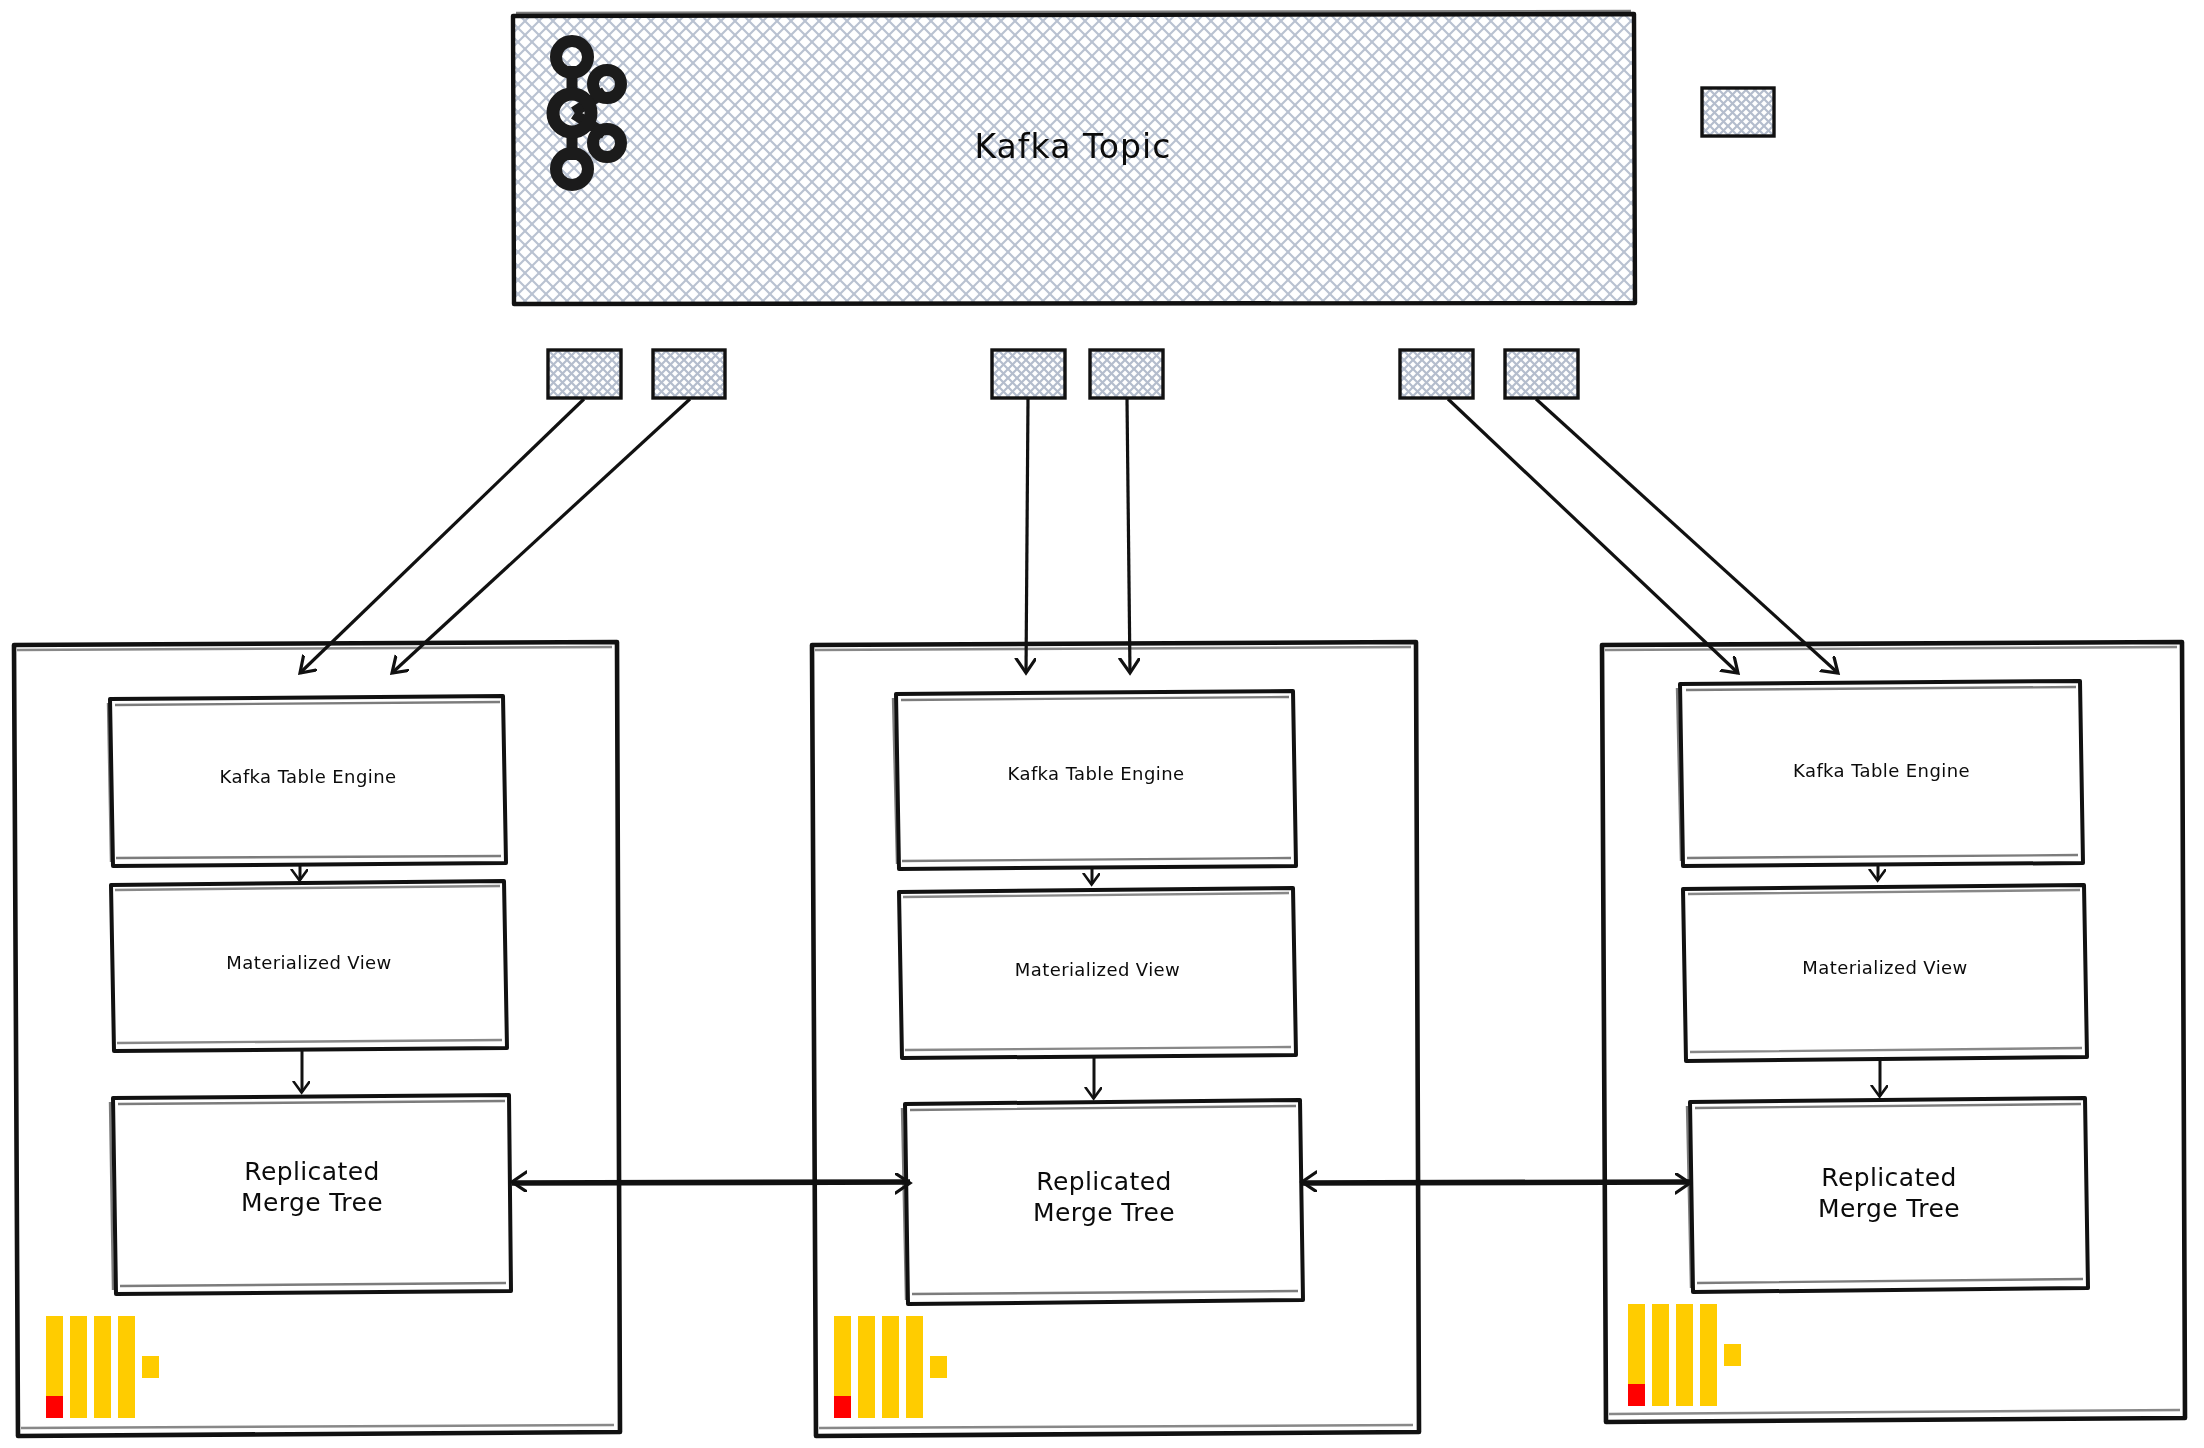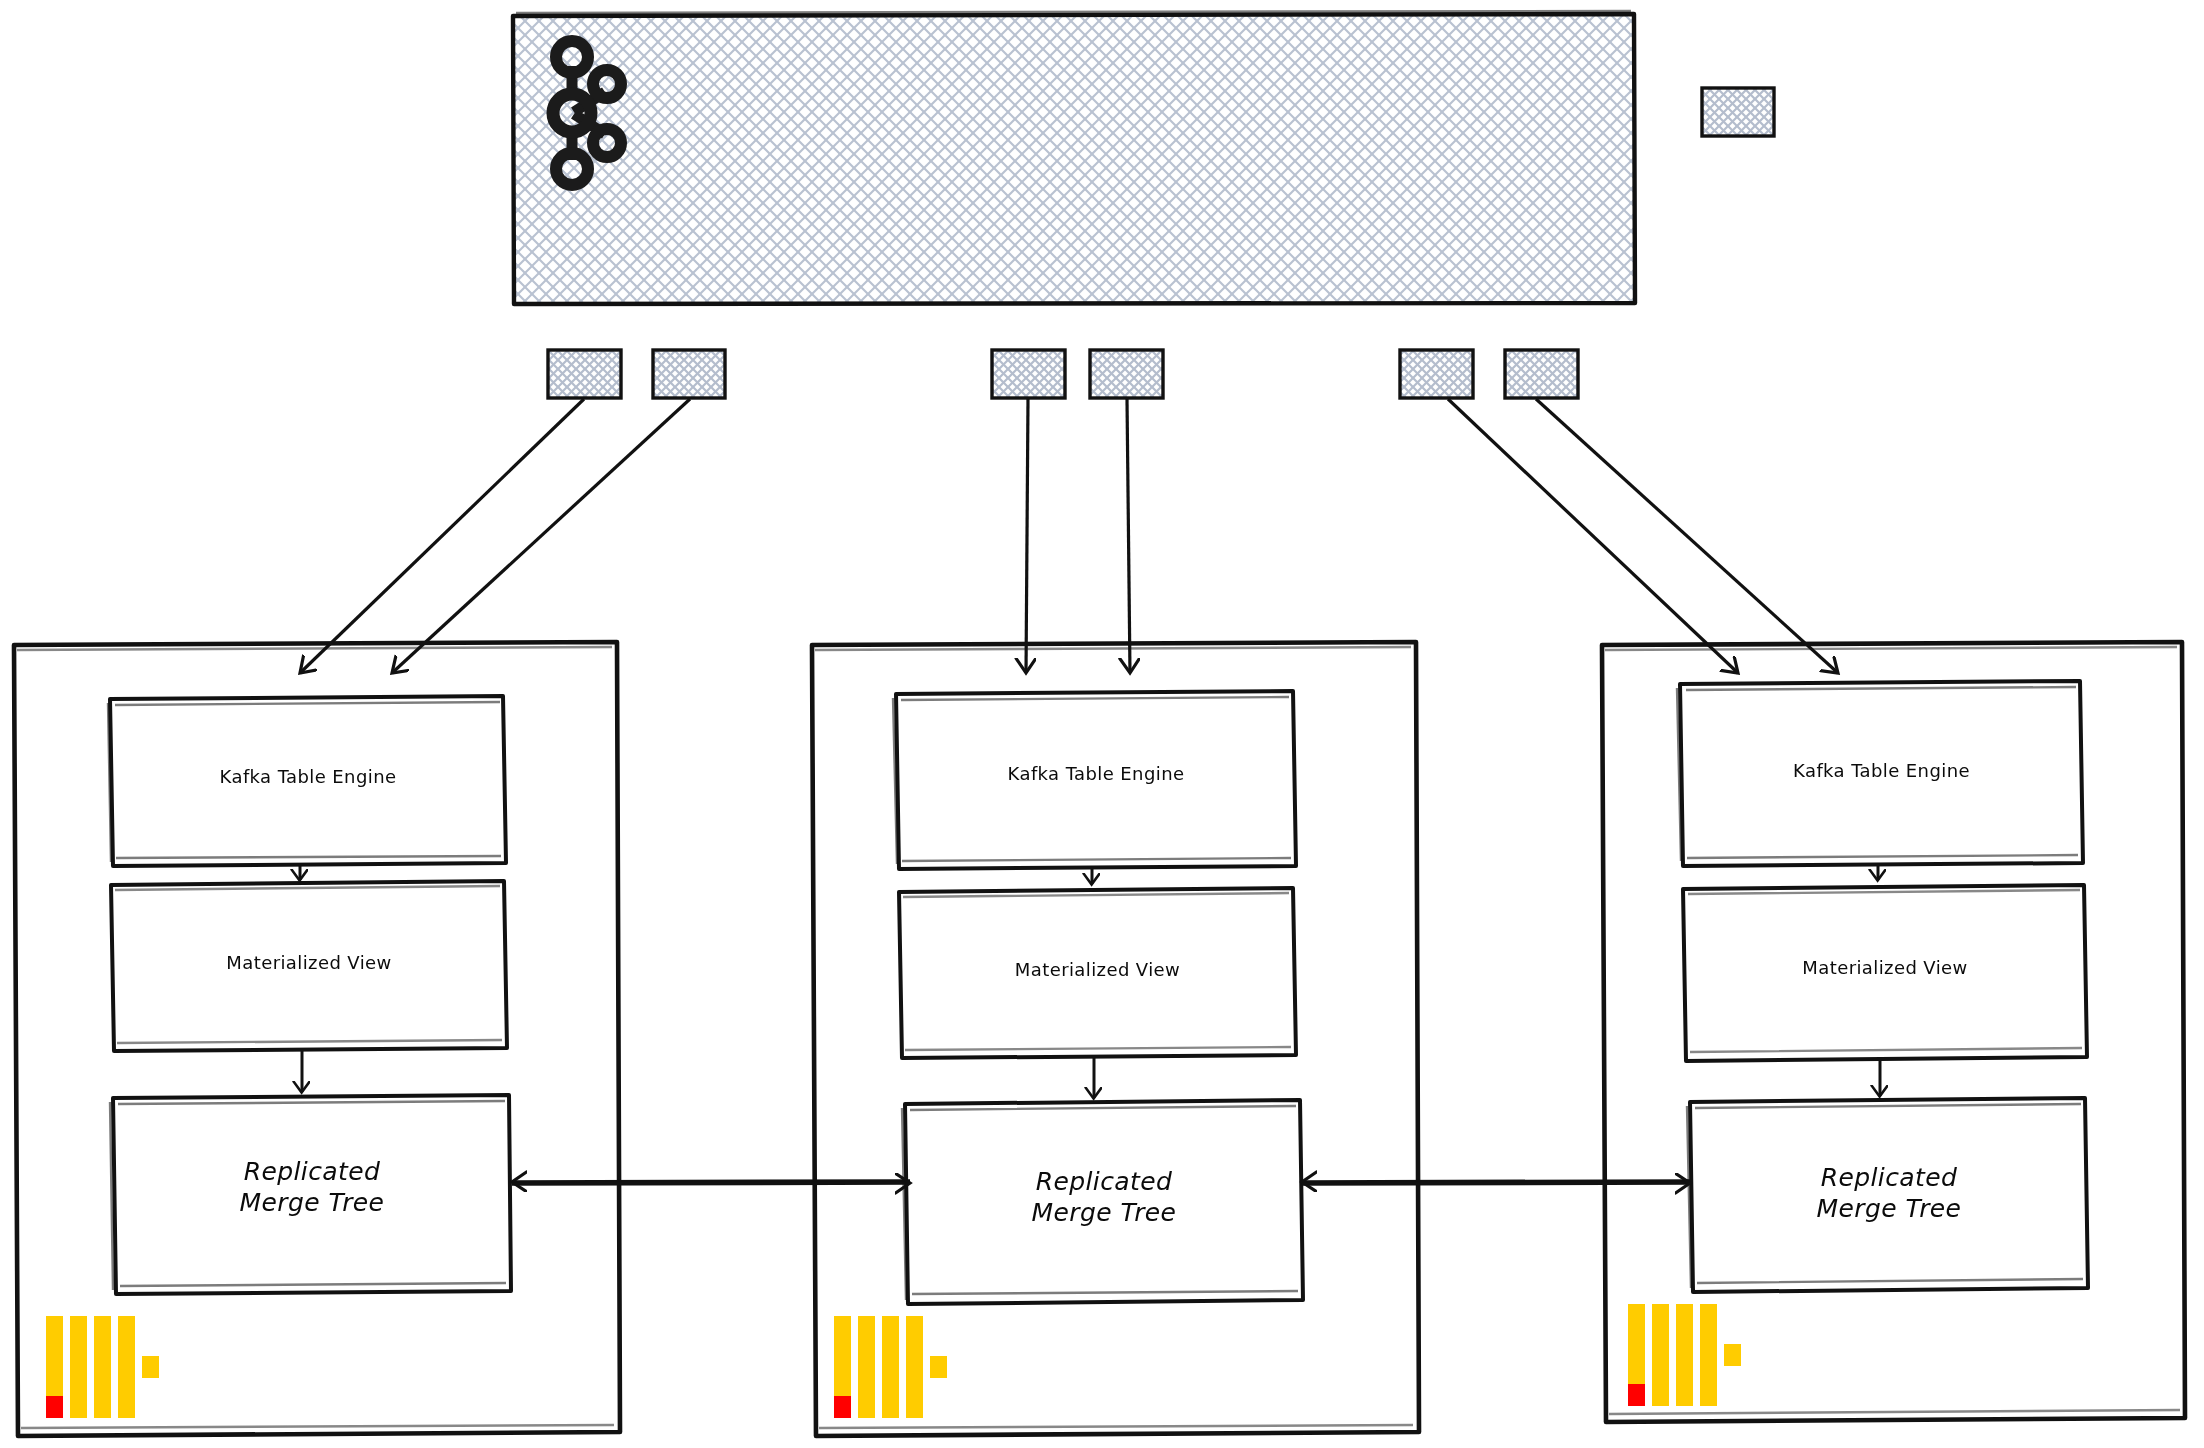--- a/index.html
+++ b/index.html
@@ -41,21 +41,20 @@
   .lbl-legend {
     font-size: 33px;
     letter-spacing: 1.1px;
     text-align: left;
   }
   .lbl-box {
     font-size: 18px;
   }
   .lbl-box2 {
     font-size: 25px;
-    font-style: italic;
   }
 </style>
 </head>
 <body>
 
 <div id="canvas">
 
   <svg id="sketch" viewBox="0 0 2204 1448" xmlns="http://www.w3.org/2000/svg">
     <defs>
       <pattern id="hatch" width="14" height="14" patternUnits="userSpaceOnUse">
@@ -231,20 +230,21 @@
     <g>
       <rect x="1628" y="1304" width="17" height="102" fill="#FFCC00"></rect>
       <rect x="1628" y="1384" width="17" height="22" fill="#FF0000"></rect>
       <rect x="1652" y="1304" width="17" height="102" fill="#FFCC00"></rect>
       <rect x="1676" y="1304" width="17" height="102" fill="#FFCC00"></rect>
       <rect x="1700" y="1304" width="17" height="102" fill="#FFCC00"></rect>
       <rect x="1724" y="1344" width="17" height="22" fill="#FFCC00"></rect>
     </g>
   </svg>
 
+  <div class="lbl lbl-topic" style="left:913px; top:127px; width:320px;">Kafka Topic</div>
 
 
   <div class="lbl lbl-box" style="left:110px; top:766px; width:396px;">Kafka Table Engine</div>
   <div class="lbl lbl-box" style="left:111px; top:952px; width:396px;">Materialized View</div>
   <div class="lbl lbl-box2" style="left:113px; top:1157px; width:398px;"><span>Replicated</span><br><span>Merge Tree</span></div>
 
   <div class="lbl lbl-box" style="left:896px; top:763px; width:400px;">Kafka Table Engine</div>
   <div class="lbl lbl-box" style="left:899px; top:959px; width:397px;">Materialized View</div>
   <div class="lbl lbl-box2" style="left:905px; top:1167px; width:398px;"><span>Replicated</span><br><span>Merge Tree</span></div>
 

